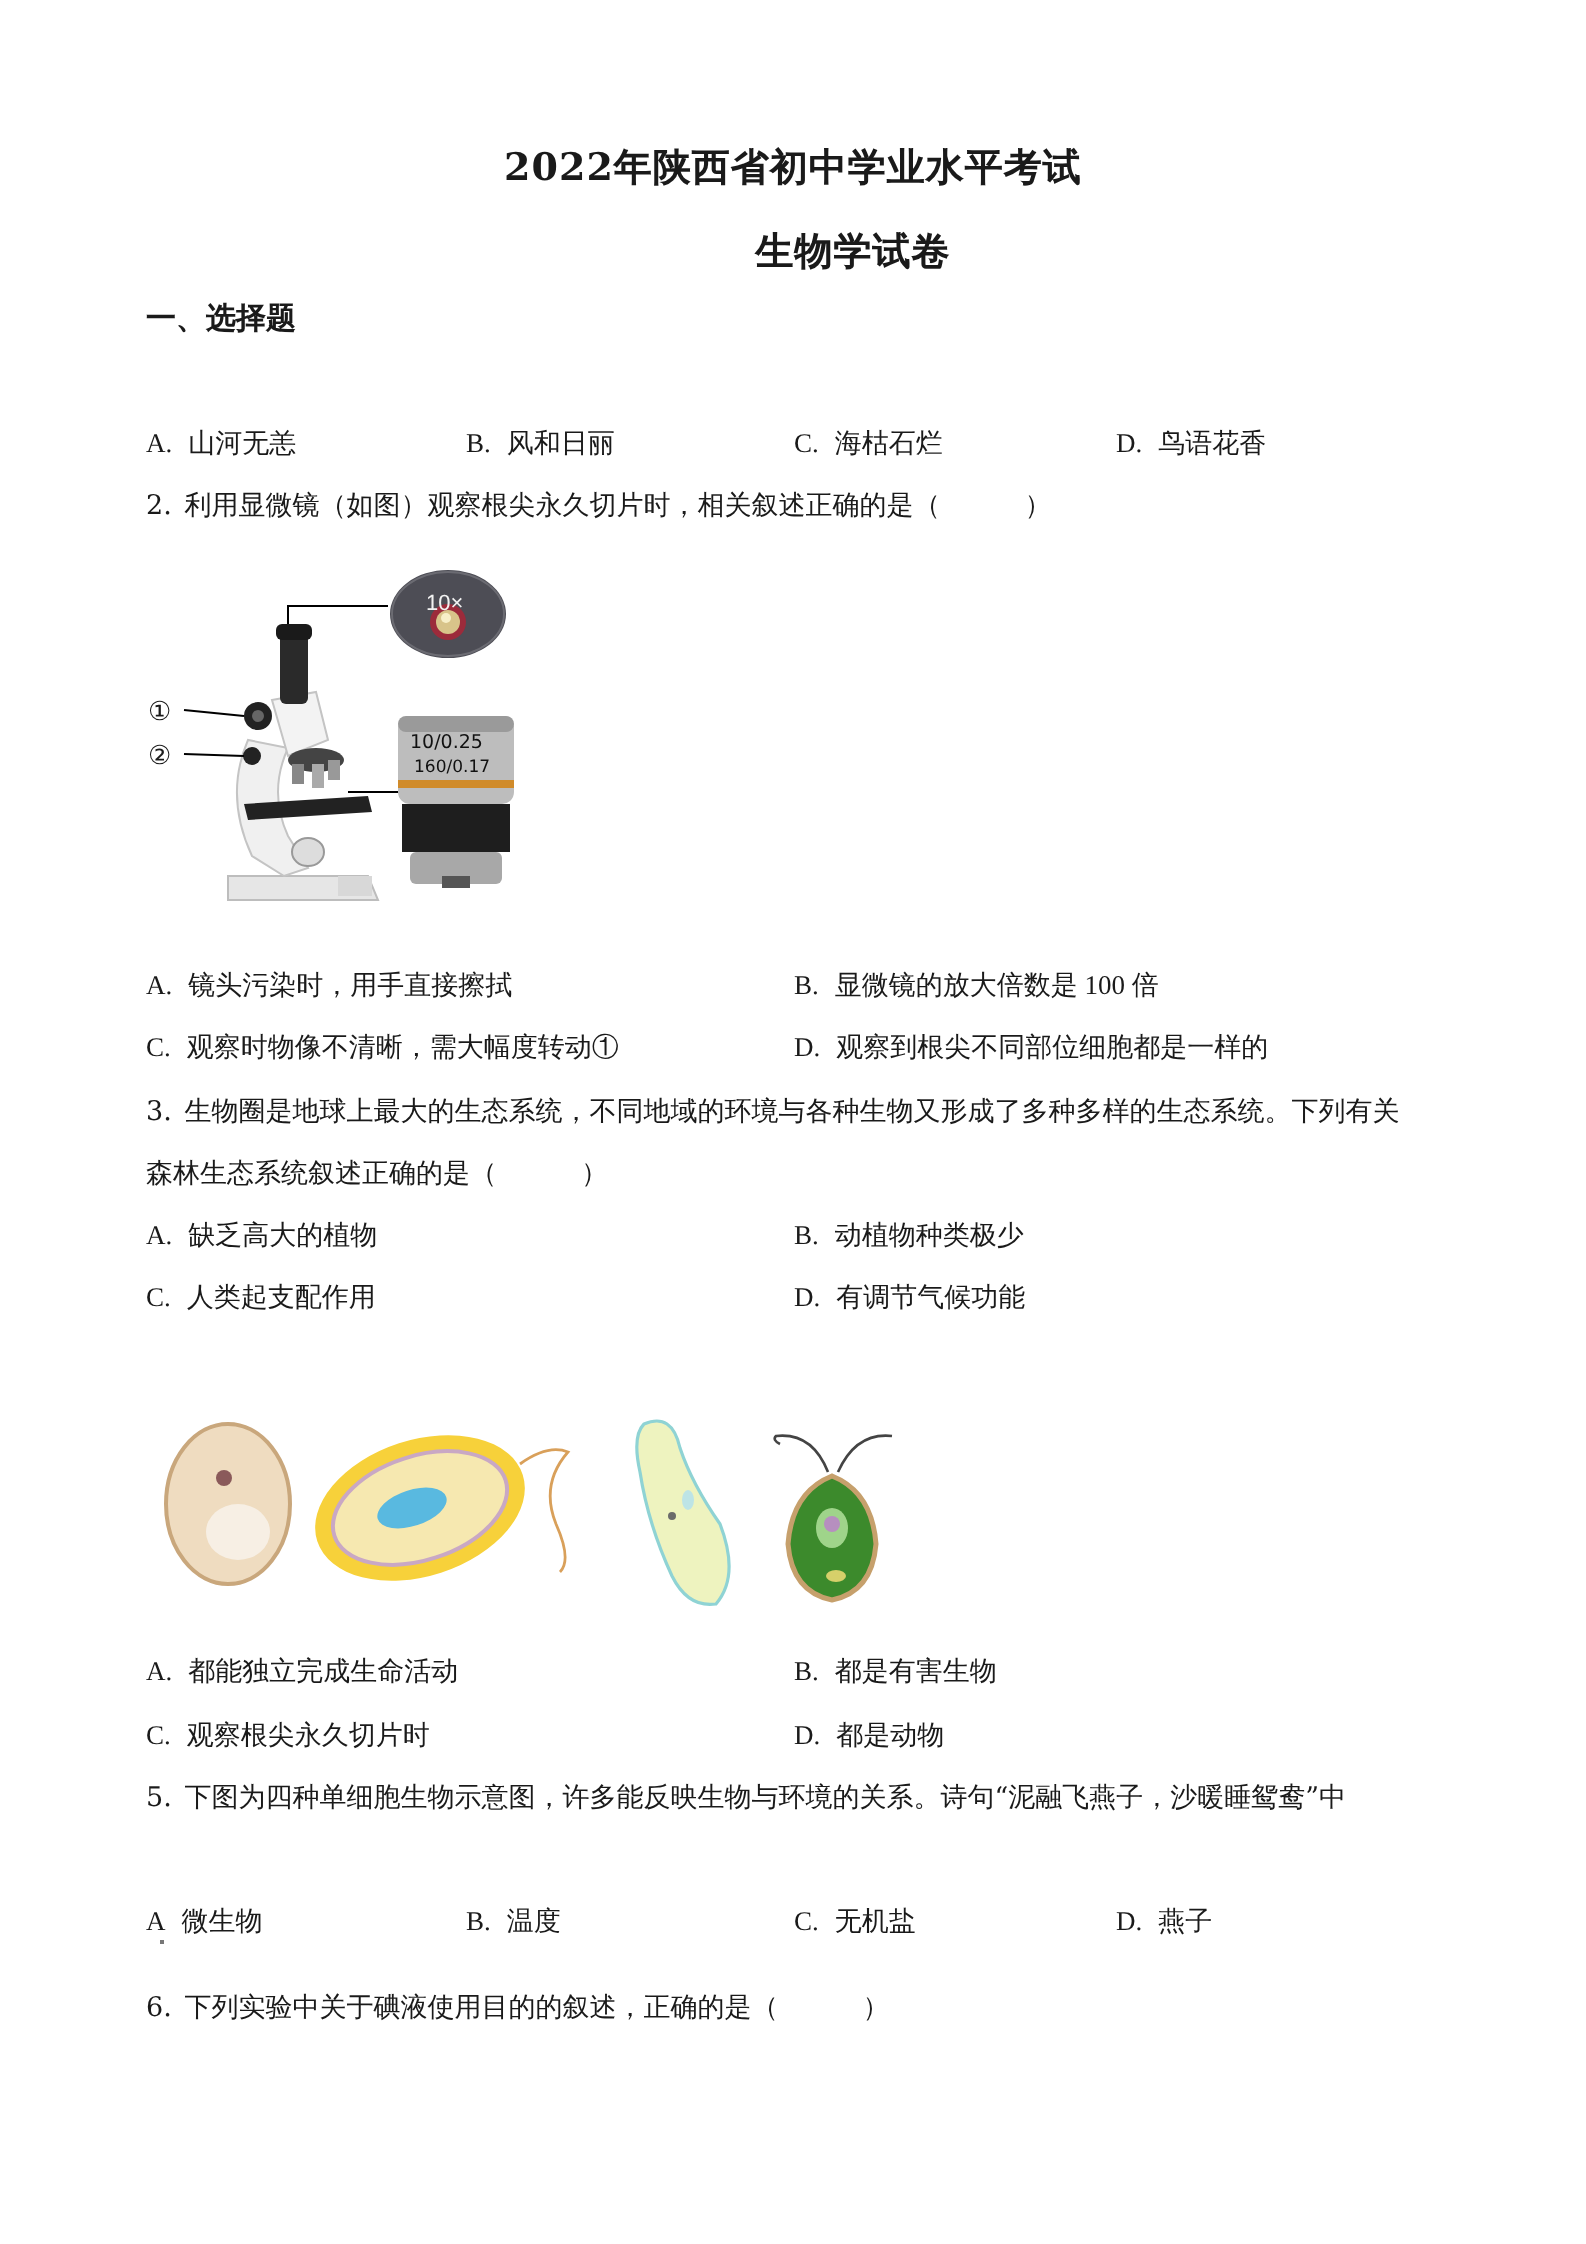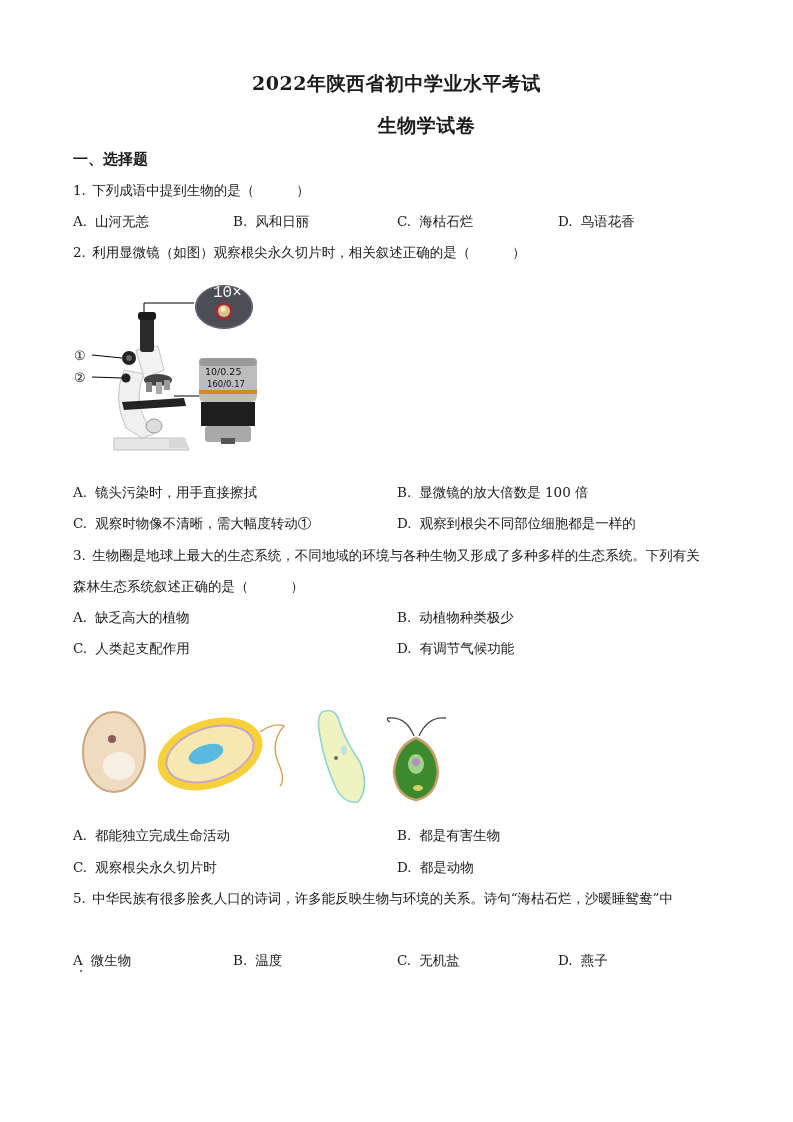--- a/index.html
+++ b/index.html
@@ -5,40 +5,36 @@
   html, body { margin: 0; padding: 0; background: #ffffff; }
   body { width: 793px; height: 1122px; position: relative; overflow: hidden;
          font-family: "DejaVu Serif", "Liberation Serif", serif; color: #1a1a1a; }
   .page { position: absolute; left: 0; top: 0; width: 793px; height: 1122px; }
   .title { position: absolute; left: 0; width: 793px; text-align: center;
            font-weight: bold; font-size: 19px; letter-spacing: 0.5px; }
   .t1 { top: 71px; }
   .t2 { top: 113px; padding-left: 30px; }
   .section { position: absolute; left: 73px; top: 150px; font-weight: bold; font-size: 15px; }
   .line { position: absolute; left: 73px; font-size: 13.5px; white-space: nowrap; }
-  .opt { position: absolute; font-size: 13.5px; white-space: nowrap; }
+  .opt { position: absolute; font-size: 13.5px; white-space: nowrap; font-family: Liberation Serif, serif; }
   .opt .k { margin-right: 8px; }
   .q .n { margin-right: 2px; }
   .paren { display: inline-block; width: 42px; }
   .fig { position: absolute; }
   .dot { position: absolute; left: 80px; top: 970px; width: 2px; height: 2px; background: #777; }
 </style>
 </head>
 <body>
 
 <div class="page">
 
   <div class="title t1">2022年陕西省初中学业水平考试</div>
   <div class="title t2">生物学试卷</div>
   <div class="section">一、选择题</div>
 
-  <div class="line q" style="top:182px">
-    <span class="n">1.</span>
-    <span>下列成语中提到生物的是（</span><span class="paren"></span><span>）</span>
-  </div>
   <div class="opt" style="left:73px;top:213px"><span class="k">A.</span><span>山河无恙</span></div>
   <div class="opt" style="left:233px;top:213px"><span class="k">B.</span><span>风和日丽</span></div>
   <div class="opt" style="left:397px;top:213px"><span class="k">C.</span><span>海枯石烂</span></div>
   <div class="opt" style="left:558px;top:213px"><span class="k">D.</span><span>鸟语花香</span></div>
 
   <div class="line q" style="top:244px">
     <span class="n">2.</span>
     <span>利用显微镜（如图）观察根尖永久切片时，相关叙述正确的是（</span><span class="paren"></span><span>）</span>
   </div>
 
@@ -83,21 +79,21 @@
 
       <rect x="125" y="80" width="58" height="44" rx="6" fill="#bdbdbd"></rect>
       <rect x="125" y="80" width="58" height="8" rx="4" fill="#9a9a9a"></rect>
       <rect x="125" y="112" width="58" height="4" fill="#d08b2a"></rect>
       <rect x="127" y="124" width="54" height="24" fill="#1e1e1e"></rect>
       <rect x="131" y="148" width="46" height="16" rx="3" fill="#a8a8a8"></rect>
       <rect x="147" y="160" width="14" height="6" fill="#555"></rect>
     </svg>
     <span style="position:absolute;left:0;top:70px;font-size:13px">①</span>
     <span style="position:absolute;left:0;top:92px;font-size:13px">②</span>
-    <span style="position:absolute;left:139px;top:6px;font-size:16px;color:#f2f2f2;font-family:Liberation Mono, monospace">10×</span>
+    <span style="position:absolute;left:139px;top:18px;font-size:11px;color:#f2f2f2;font-family:Liberation Sans, sans-serif">10×</span>
     <span style="position:absolute;left:131px;top:88px;font-size:9.5px;color:#111;font-family:'DejaVu Sans',sans-serif">10/0.25</span>
     <span style="position:absolute;left:133px;top:101px;font-size:8.5px;color:#111;font-family:'DejaVu Sans',sans-serif">160/0.17</span>
   </div>
 
   <div class="opt" style="left:73px;top:484px"><span class="k">A.</span><span>镜头污染时，用手直接擦拭</span></div>
   <div class="opt" style="left:397px;top:484px"><span class="k">B.</span><span>显微镜的放大倍数是 100 倍</span></div>
   <div class="opt" style="left:397px;top:515px"><span class="k">D.</span><span>观察到根尖不同部位细胞都是一样的</span></div>
   <div class="opt" style="left:73px;top:515px"><span class="k">C.</span><span>观察时物像不清晰，需大幅度转动①</span></div>
 
   <div class="line q" style="top:547px">
@@ -146,22 +142,26 @@
     </svg>
   </div>
 
   <div class="opt" style="left:73px;top:827px"><span class="k">A.</span><span>都能独立完成生命活动</span></div>
   <div class="opt" style="left:397px;top:827px"><span class="k">B.</span><span>都是有害生物</span></div>
   <div class="opt" style="left:73px;top:859px"><span class="k">C.</span><span>观察根尖永久切片时</span></div>
   <div class="opt" style="left:397px;top:859px"><span class="k">D.</span><span>都是动物</span></div>
 
   <div class="line q" style="top:890px">
     <span class="n">5.</span>
-    <span>中华民族有很多脍炙人口的诗词，许多能反映生物与环境的关系。诗句“海枯石烂，沙暖睡鸳鸯”中</span>
+    <span>下图为四种单细胞生物示意图，许多能反映生物与环境的关系。诗句“泥融飞燕子，沙暖睡鸳鸯”中</span>
   </div>
   <div class="opt" style="left:73px;top:952px"><span class="k">A</span><span>微生物</span></div>
   <div class="opt" style="left:233px;top:952px"><span class="k">B.</span><span>温度</span></div>
   <div class="opt" style="left:397px;top:952px"><span class="k">C.</span><span>无机盐</span></div>
   <div class="opt" style="left:558px;top:952px"><span class="k">D.</span><span>燕子</span></div>
   <div class="dot"></div>
 
+  <div class="line q" style="top:995px">
+    <span class="n">6.</span>
+    <span>下列实验中关于碘液使用目的的叙述，正确的是（</span><span class="paren"></span><span>）</span>
+  </div>
 
 </div>
 
 </body></html>

